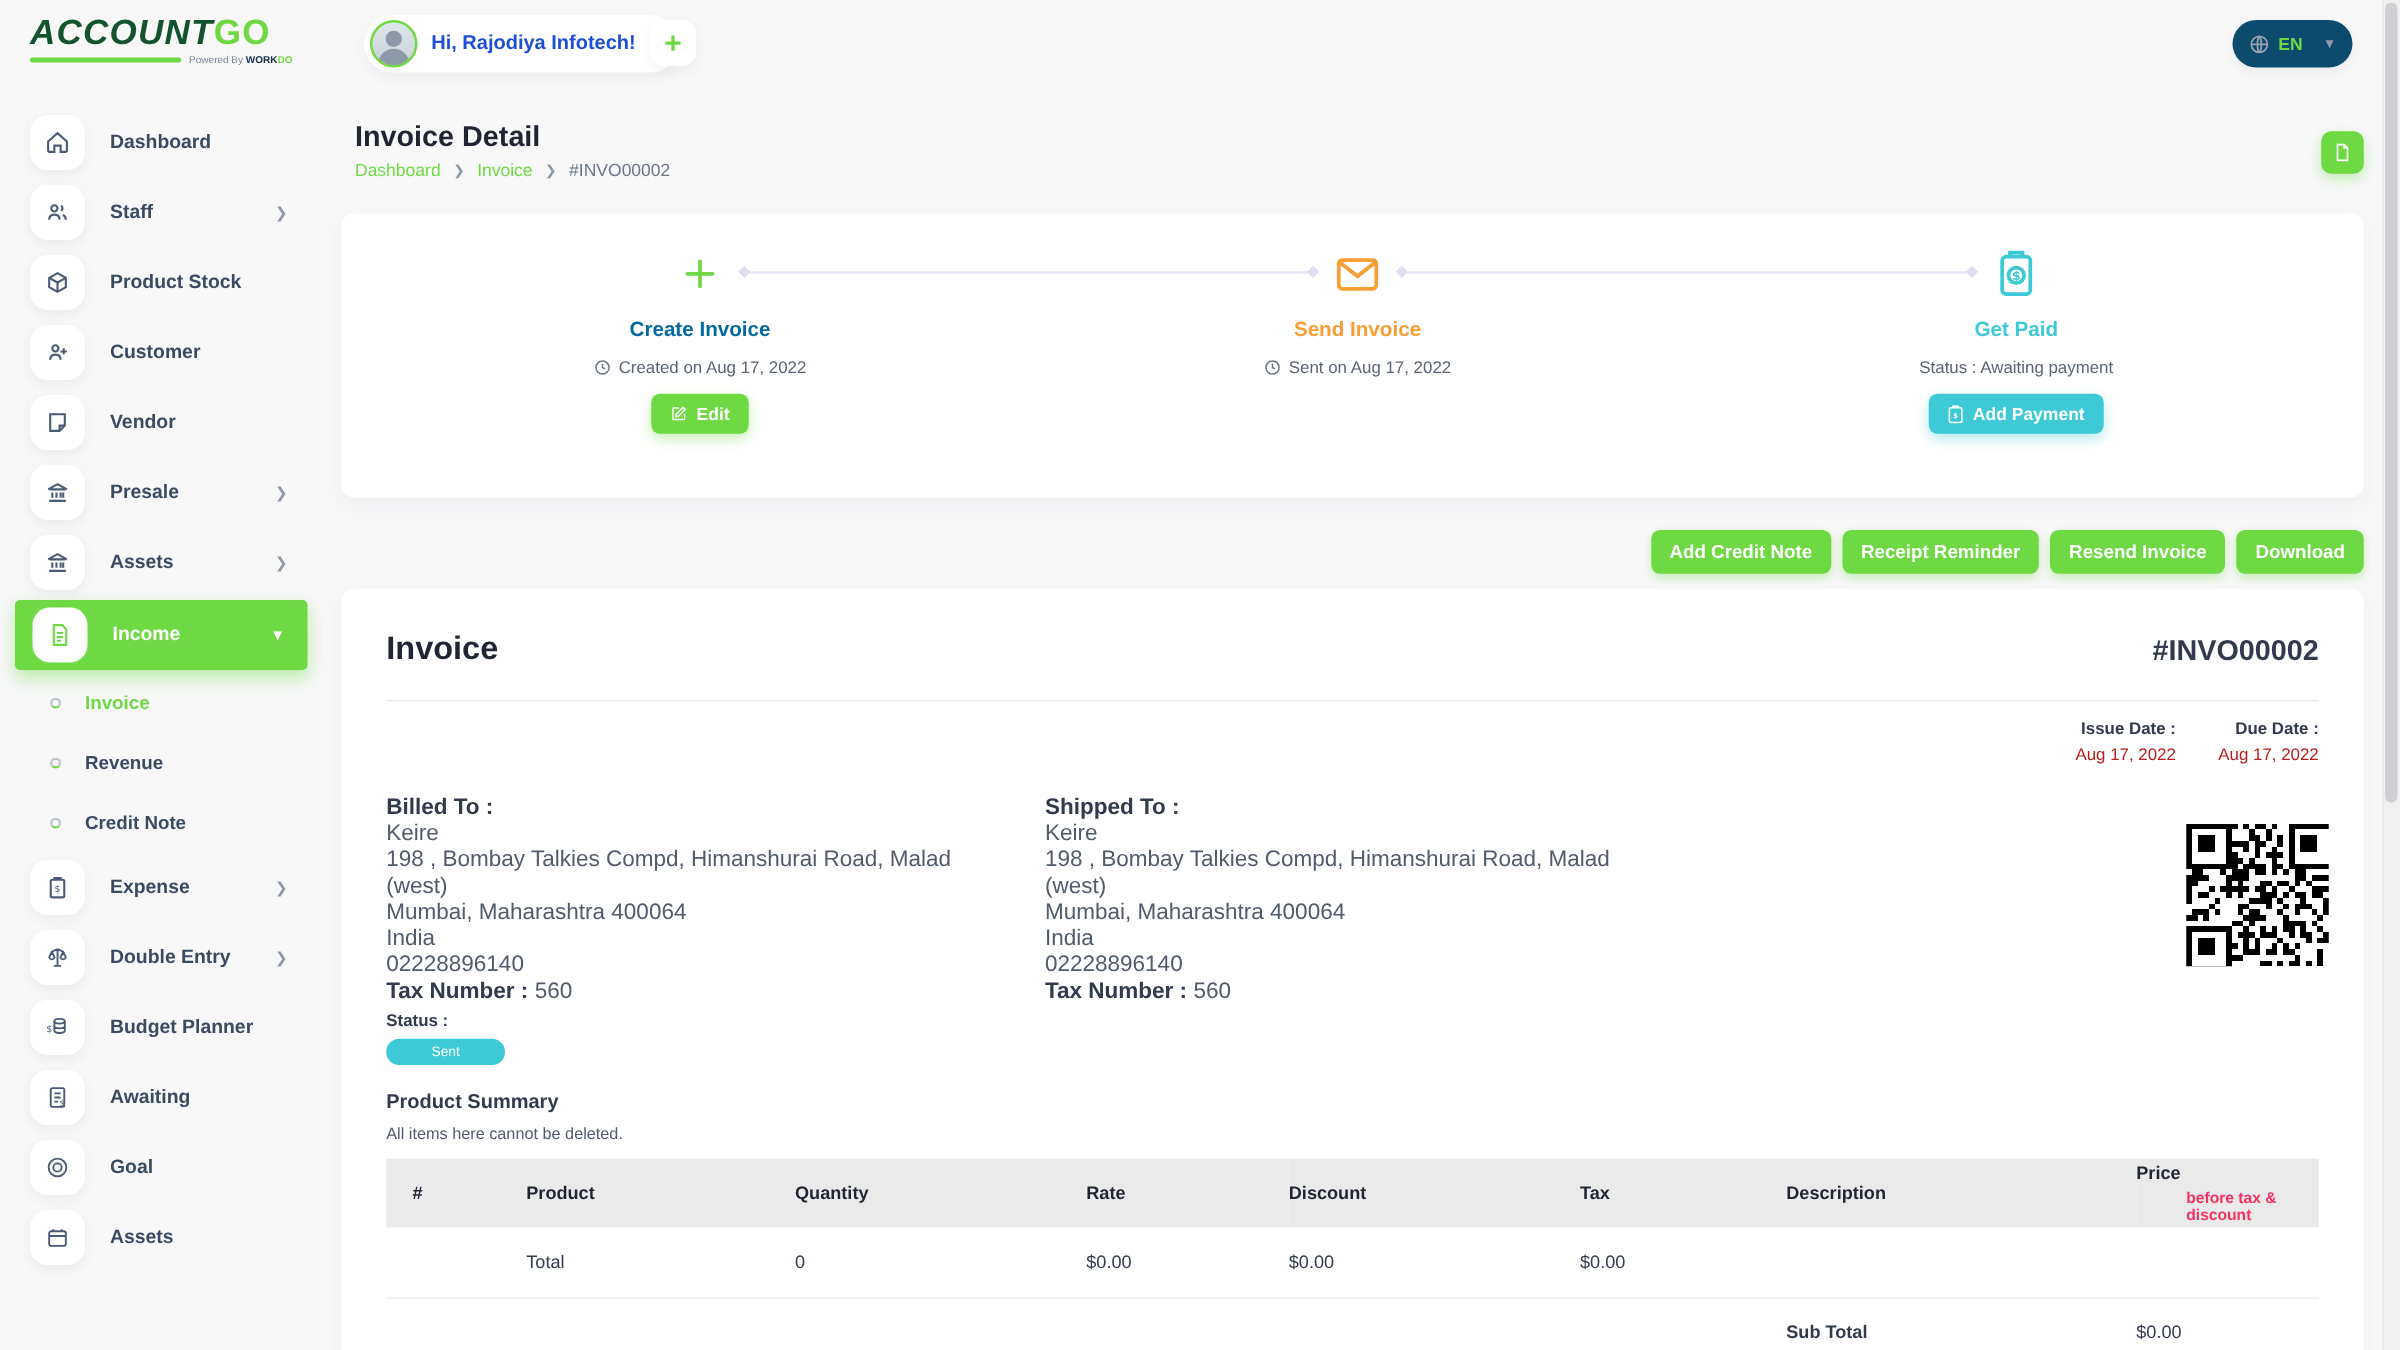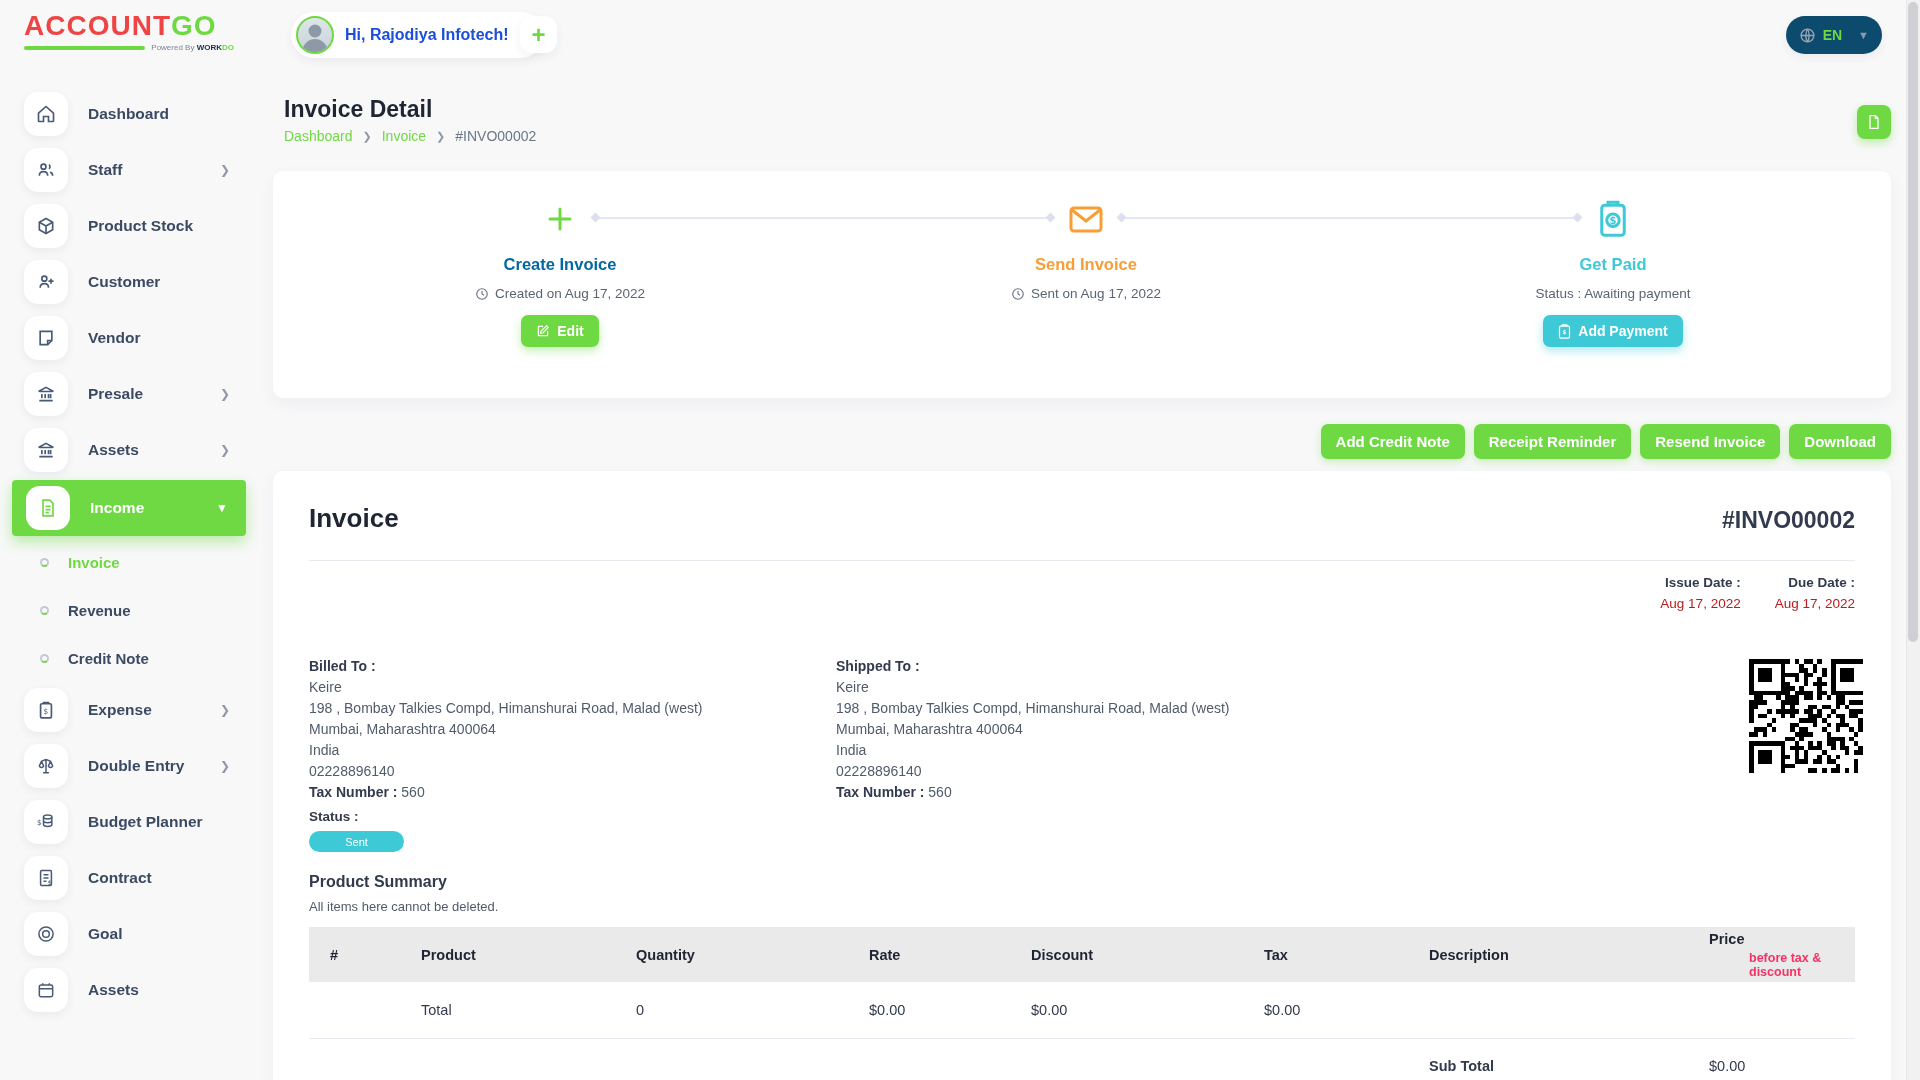--- a/index.html
+++ b/index.html
@@ -6,21 +6,21 @@
   html,body { width:1920px; height:1080px; overflow:hidden;
     font-family:"Liberation Sans", sans-serif; background:#f8f8f9; color:#39465e; }
 
   
   .scrollbar-track { position:absolute; right:0; top:0; width:14px; height:1080px; background:#f1f1f2; border-left:1px solid #e6e6e8; }
   .scrollbar-thumb { position:absolute; right:2px; top:2px; width:10px; height:640px; border-radius:5px; background:#d0d0d4; }
 
   
   .logo { position:absolute; left:24px; top:12px; width:210px; cursor:pointer; }
   .logo-text { font-size:28px; font-weight:800; letter-spacing:1px; line-height:28px; }
-  .logo-primary { color:#ef4444; } .logo-accent { color:#6fd943; }
+  .logo-primary { color:#14532d;font-style:italic; } .logo-accent { color:#6fd943; }
   .logo-sub { display:flex; align-items:center; margin-top:3px; }
   .logo-bar { flex:1; height:4px; border-radius:2px; background:#6fd943; margin-right:6px; }
   .logo-powered { font-size:8px; color:#7b8696; white-space:nowrap; }
   .logo-powered b { color:#16314c; } .logo-powered .do { color:#6fd943; font-weight:bold; }
 
   .user-pill { position:absolute; left:291px; top:12px; height:46px; background:#fff; border-radius:25px;
     box-shadow:0 4px 10px rgba(40,50,70,.06); display:flex; align-items:center; padding:0 16px 0 5px; cursor:pointer; }
   .avatar { width:38px; height:38px; border-radius:50%; border:2px solid #6fd943; background:linear-gradient(#dfe6ea,#c6d2d9); overflow:hidden; margin-right:11px; }
   .user-name { font-size:16px; color:#1d4ed8; font-weight:700; }
   .chev { color:#8f98a8; font-size:11px; margin-left:9px; }
@@ -79,21 +79,21 @@
     font-size:15px; font-weight:600; cursor:pointer; font-family:inherit; box-shadow:0 3px 8px rgba(111,217,67,.35); }
 
   
   .invoice-card { left:273px; top:471px; width:1618px; height:700px; }
   .inv-title { position:absolute; left:36px; top:32px; font-size:26px; font-weight:700; color:#1f2533; }
   .inv-number { position:absolute; right:36px; top:36px; font-size:23px; font-weight:600; color:#323a4d; }
   .inv-hr { position:absolute; left:36px; right:36px; top:89px; height:1px; background:#e8eaf0; }
   .date-block { position:absolute; right:36px; top:104px; display:flex; gap:34px; text-align:right; }
   .date-col .dlabel { font-size:13.5px; font-weight:700; color:#323a4d; }
   .date-col .dvalue { font-size:13.5px; color:#b91c1c; margin-top:6px; }
-  .addr-block { position:absolute; top:185px; width:480px; font-size:14px; color:#515b6b; line-height:21px; }
+  .addr-block { position:absolute; top:164px; width:480px; font-size:18px; color:#515b6b; line-height:21px; }
   .addr-label { font-weight:700; color:#323a4d; }
   .addr-tax b { color:#323a4d; }
   .qr { position:absolute; right:28px; top:188px; width:114px; height:114px; }
   .status-label { position:absolute; left:36px; top:338px; font-size:13.5px; font-weight:700; color:#323a4d; }
   .status-badge { position:absolute; left:36px; top:360px; width:95px; height:21px; border-radius:11px; background:#3ec9d6;
     color:#fff; font-size:11px; display:flex; align-items:center; justify-content:center; }
   .summary-title { position:absolute; left:36px; top:402px; font-size:16px; font-weight:600; color:#323a4d; }
   .summary-note { position:absolute; left:36px; top:428px; font-size:13px; color:#515b6b; }
 
   .ptable { position:absolute; left:36px; top:456px; width:1546px; border-collapse:collapse; }
@@ -273,21 +273,21 @@
   </div>
 
   <div class="nav-item">
     <span class="icon-box">
         <svg class="ic" width="20" height="20" viewBox="0 0 24 24" fill="none" stroke="currentColor" stroke-width="1.8">
           <rect x="5.5" y="3" width="13" height="18" rx="1.5"></rect>
           <path d="M9 8h6M9 12h6M9 16h3.5"></path>
           <text x="16.5" y="20" font-size="8" text-anchor="middle" fill="currentColor" stroke="none" font-family="'DejaVu Sans', sans-serif">$</text>
         </svg>
       </span>
-    <span class="nav-label">Contract</span>
+    <span class="nav-label">Awaiting</span>
   </div>
 
   <div class="nav-item">
     <span class="icon-box">
         <svg class="ic" width="20" height="20" viewBox="0 0 24 24" fill="none" stroke="currentColor" stroke-width="1.8">
           <circle cx="12" cy="12" r="8.5"></circle>
           <circle cx="12" cy="12" r="4"></circle>
         </svg>
       </span>
     <span class="nav-label">Goal</span>

